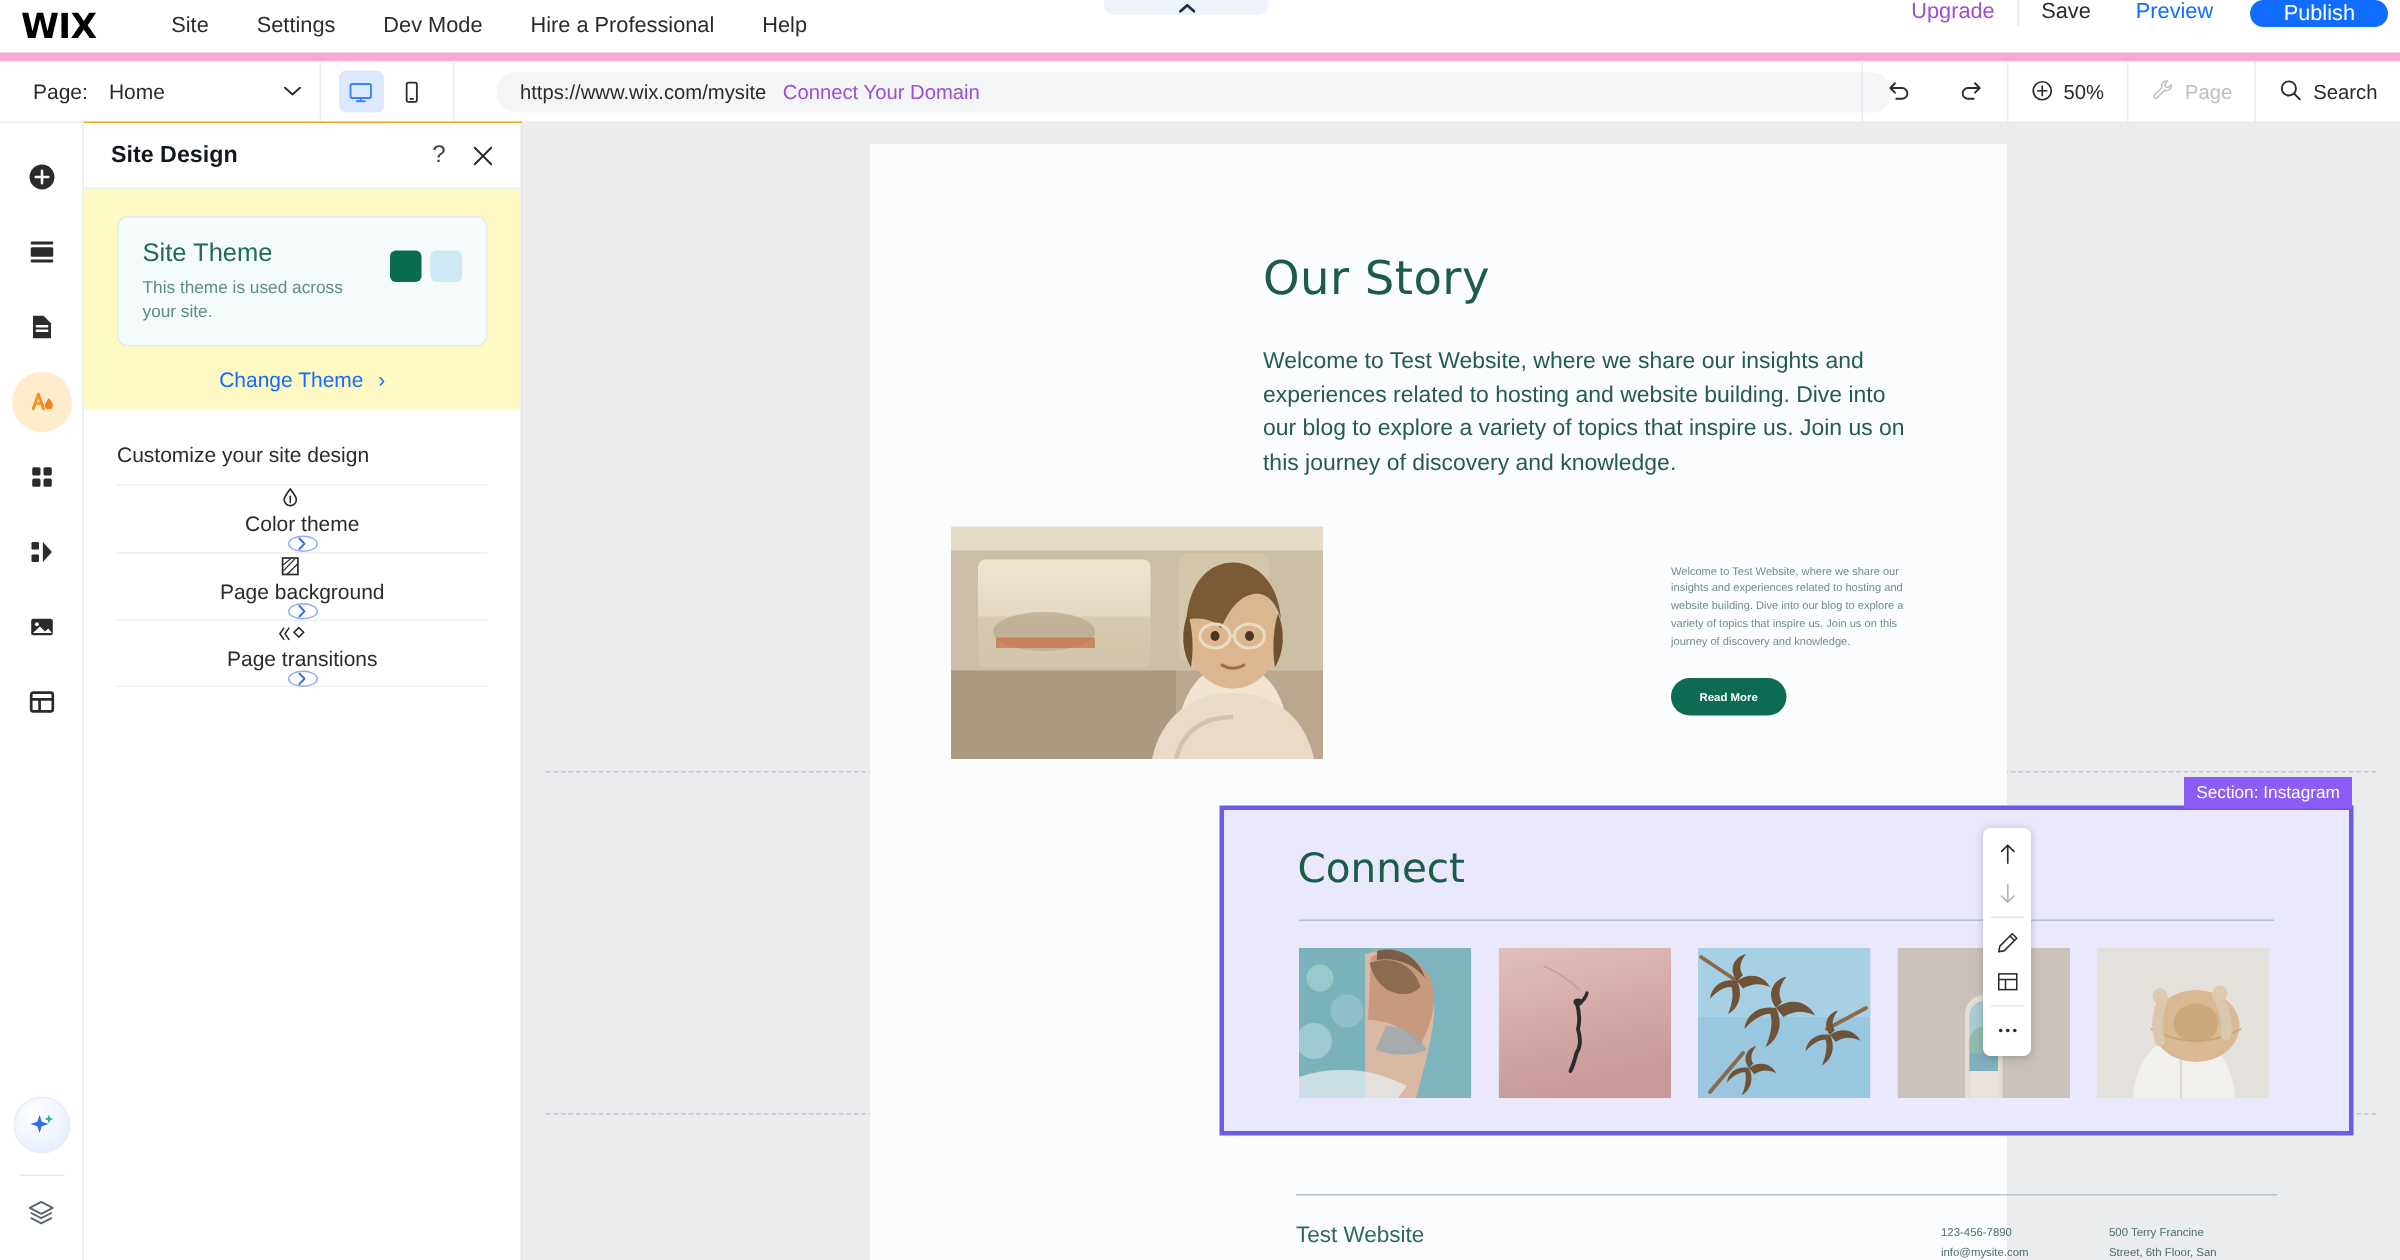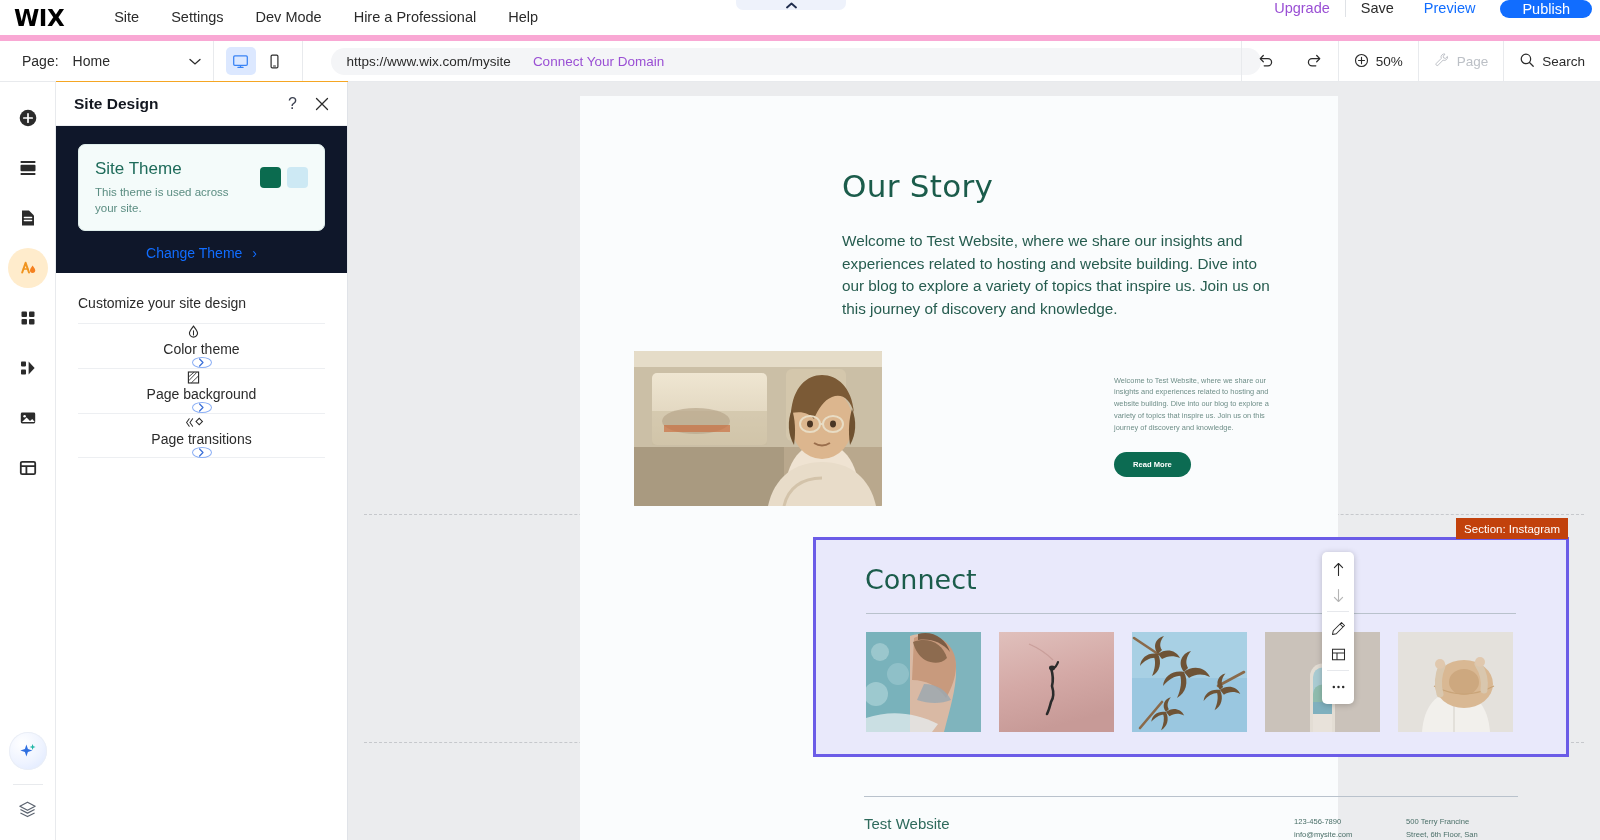--- a/index.html
+++ b/index.html
@@ -68,21 +68,21 @@
   .device-group { display: flex; align-items: center; gap: 4px; padding: 0 12px; height: 41px; }
   .dev-btn {
     width: 30px; height: 28px; border-radius: 5px;
     display: flex; align-items: center; justify-content: center; cursor: pointer;
     border: none; background: transparent;
   }
   .dev-btn.active { background: #dce8ff; }
   .url-wrap {
     flex: 0 0 auto; margin-left: 28px; width: 930px; height: 27px;
     background: #f4f5f7; border-radius: 14px;
-    display: flex; align-items: center; padding: 0 16px; gap: 22px;
+    display: flex; align-items: center; padding: 0 16px; gap: 11px;
   }
   .url-text { font-size: 13.5px; color: #2b2b2b; }
   .url-connect { font-size: 13.5px; color: #9a4fd4; cursor: pointer; }
   .right-tools { position: absolute; right: 0; top: 0; height: 41px; display: flex; align-items: center; }
   .tool-cell {
     height: 41px; display: flex; align-items: center; justify-content: center;
     gap: 7px; padding: 0 15px; cursor: pointer; font-size: 13.5px; color: #2b2b2b;
   }
   .tool-cell.disabled { color: #bcc0c6; cursor: default; }
   .orange-bar {
@@ -119,21 +119,21 @@
     background: #fff; border-right: 1px solid #e0e3e8; overflow: hidden;
   }
   .panel-head {
     height: 44px; display: flex; align-items: center; padding: 0 18px;
     border-bottom: 1px solid #edeff2;
   }
   .panel-title { font-size: 15.5px; font-weight: bold; color: #131720; }
   .panel-head .sp { flex: 1; }
   .panel-help { font-size: 16px; color: #3b4050; cursor: pointer; margin-right: 18px; }
   .panel-close { cursor: pointer; display: flex; }
-  .theme-zone { background: #0f172a; padding: 18px 22px 12px; }
+  .theme-zone { background: #fef9c3; padding: 18px 22px 12px; }
   .theme-card {
     background: #f4fbfa; border: 1px solid #dfeeeb; border-radius: 7px;
     padding: 14px 16px; display: flex; align-items: flex-start;
   }
   .theme-card .tc-left { flex: 1; padding-right: 10px; }
   .theme-name { font-size: 17px; color: #1e6b5a; margin-bottom: 6px; font-weight: 400; }
   .theme-desc { font-size: 11.5px; color: #5b8d82; line-height: 1.35; }
   .swatches { display: flex; gap: 6px; padding-top: 8px; }
   .sw { width: 21px; height: 21px; border-radius: 4px; }
   .change-theme {
@@ -194,21 +194,21 @@
     border: none; cursor: pointer; font-family: "Liberation Sans", sans-serif;
   }
 
   
   .connect {
     position: absolute; left: 234px; top: 442px; width: 754px; height: 218px;
     background: #e9e9fb; border: 2px solid #6b5ce7; outline: 1px solid #6b5ce7;
   }
   .sec-tag {
     position: absolute; right: -2px; top: -22px; height: 21px;
-    background: #c2410c; color: #fff; font-size: 11.5px;
+    background: #8b5cf6; color: #fff; font-size: 11.5px;
     display: flex; align-items: center; padding: 0 8px; white-space: nowrap;
   }
   .connect-h {
     font-size: 27px; color: #1b5c4b; padding: 24px 0 0 49px;
     font-family: "DejaVu Sans", sans-serif; font-weight: 400;
   }
   .connect-rule {
     margin: 18px 50px 0 50px; height: 1px; background: #b9c2cc;
   }
   .gallery { display: flex; gap: 18px; padding: 18px 50px 0 50px; }

